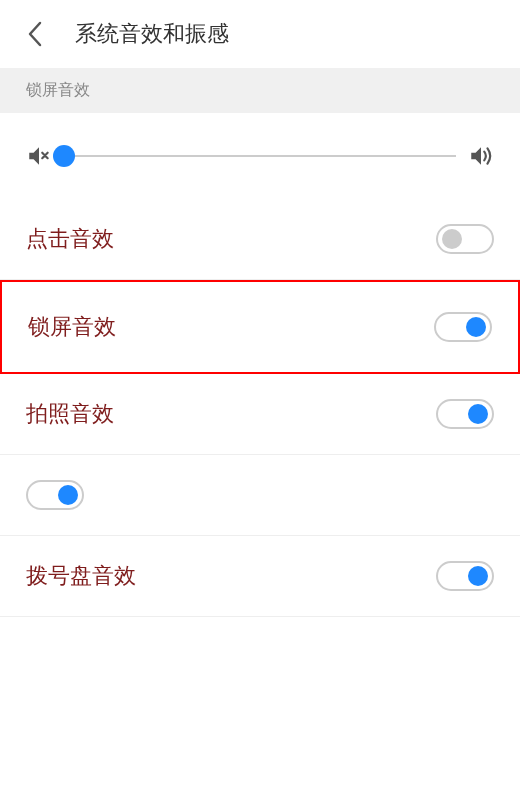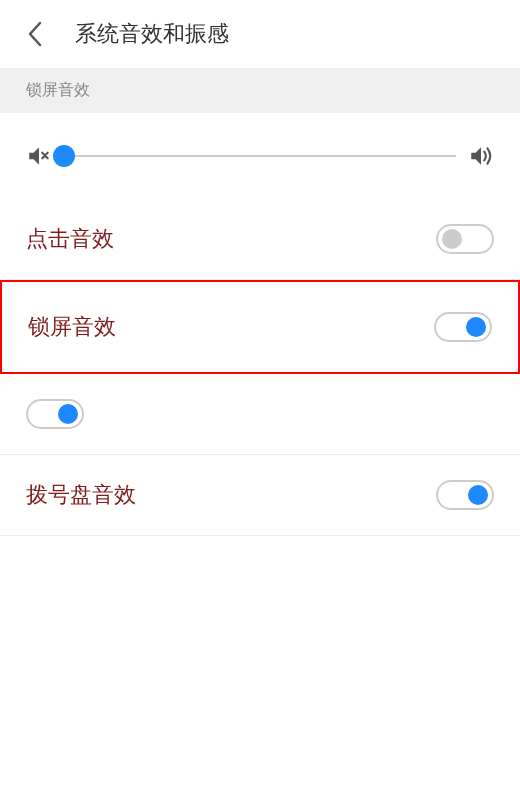--- a/index.html
+++ b/index.html
@@ -155,20 +155,26 @@
         <div class="toggle-knob"></div>
       </div>
     </div>
     <div class="setting-row highlighted">
       <div class="setting-label">锁屏音效</div>
       <div class="toggle on">
         <div class="toggle-knob"></div>
       </div>
     </div>
     <div class="setting-row">
+      <div class="setting-label">拍照音效</div>
+      <div class="toggle on">
+        <div class="toggle-knob"></div>
+      </div>
+    </div>
+    <div class="setting-row">
       <div class="toggle on">
         <div class="toggle-knob"></div>
       </div>
     </div>
     <div class="setting-row">
       <div class="setting-label">拨号盘音效</div>
       <div class="toggle on">
         <div class="toggle-knob"></div>
       </div>
     </div>

